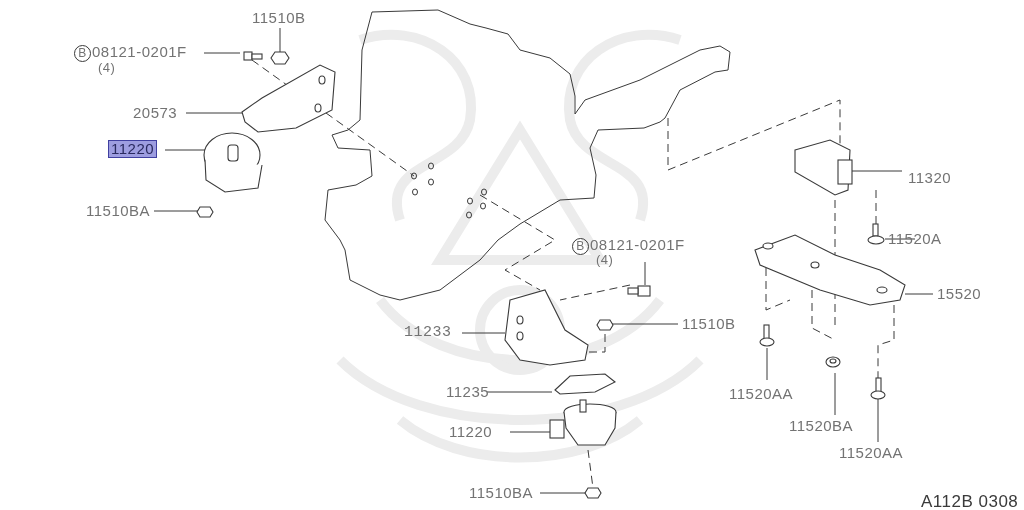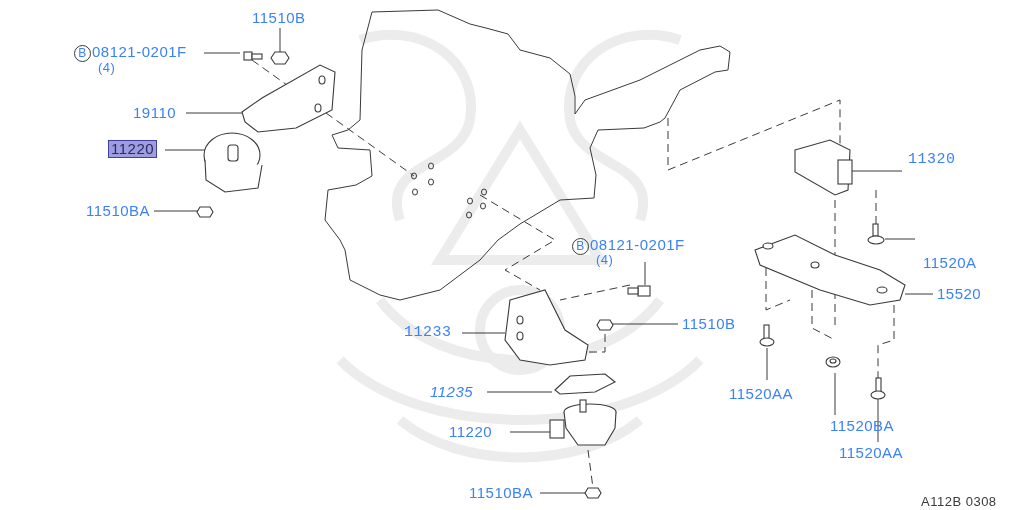--- a/index.html
+++ b/index.html
@@ -1,21 +1,21 @@
 <!DOCTYPE html>
 <html><head>
 <meta charset="utf-8">
 <style>
   html, body { margin:0; padding:0; background:#ffffff; }
   body { width:1024px; height:510px; position:relative; overflow:hidden; font-family:"DejaVu Sans Mono","Liberation Mono",monospace; }
   #diagram { position:absolute; left:0; top:0; width:1024px; height:510px; }
-  .lbl { position:absolute; font-family:"Liberation Sans","DejaVu Sans",sans-serif; font-size:15px; color:#3b82f6; letter-spacing:0.5px; line-height:16px; white-space:nowrap; cursor:pointer; }
+  .lbl { position:absolute; font-family:"Liberation Sans","DejaVu Sans",sans-serif; font-size:15px; color:#737373; letter-spacing:0.5px; line-height:16px; white-space:nowrap; cursor:pointer; }
   .lbl.sub { font-size:13px; cursor:default; }
   .lbl.hl { background:#9d9de0; border:1px solid #4040a0; padding:0 2px; color:#2a2a60; }
-  .lbl.code { font-size:13px; color:#3a3a3a; cursor:default; }
+  .lbl.code { font-size:17px; color:#3a3a3a; cursor:default; }
   .circ { display:inline-block; width:15px; height:15px; border:1px solid #3a3a3a; border-radius:50%; text-align:center; font-size:12px; line-height:15px; margin-right:1px; }
   svg .ln { stroke:#3a3a3a; stroke-width:1; fill:none; }
   svg .dash { stroke:#3a3a3a; stroke-width:1; fill:none; stroke-dasharray:8 5; }
   svg .part { stroke:#3a3a3a; stroke-width:1.1; fill:#ffffff; }
   svg .wm { stroke:#ececec; stroke-width:10; fill:none; }
 </style>
 </head>
 <body>
 
 <svg id="diagram" viewBox="0 0 1024 510" xmlns="http://www.w3.org/2000/svg">
@@ -145,33 +145,33 @@
       <rect class="part" x="876" y="378" width="5" height="15"></rect>
       <ellipse class="part" cx="878" cy="395" rx="7" ry="4"></ellipse>
     </g>
 </svg>
 
 <div class="lbl" style="left:252px;top:10px;">11510B</div>
 
 <div class="lbl" style="left:74px;top:44px;"><span class="circ">B</span><span>08121-0201F</span></div>
 <div class="lbl sub" style="left:98px;top:60px;">(4)</div>
 
-<div class="lbl" style="left:133px;top:105px;">19110</div>
+<div class="lbl" style="left:133px;top:105px;">20573</div>
 <div class="lbl hl" style="left:108px;top:140px;">11220</div>
 <div class="lbl" style="left:86px;top:203px;">11510BA</div>
 
 <div class="lbl" style="left:572px;top:237px;"><span class="circ">B</span><span>08121-0201F</span></div>
 <div class="lbl sub" style="left:596px;top:252px;">(4)</div>
 
 <div class="lbl" style="left:404px;top:325px;font-family:Liberation Mono, monospace;">11233</div>
 <div class="lbl" style="left:682px;top:316px;">11510B</div>
-<div class="lbl" style="left:430px;top:384px;font-style:italic;">11235</div>
+<div class="lbl" style="left:446px;top:384px;">11235</div>
 <div class="lbl" style="left:449px;top:424px;">11220</div>
 <div class="lbl" style="left:469px;top:485px;">11510BA</div>
 
-<div class="lbl" style="left:908px;top:152px;font-family:Liberation Mono, monospace;">11320</div>
-<div class="lbl" style="left:923px;top:231px;margin-top:24px;">11520A</div>
+<div class="lbl" style="left:908px;top:170px;">11320</div>
+<div class="lbl" style="left:888px;top:231px;">11520A</div>
 <div class="lbl" style="left:937px;top:286px;">15520</div>
 <div class="lbl" style="left:729px;top:386px;">11520AA</div>
-<div class="lbl" style="left:830px;top:418px;">11520BA</div>
+<div class="lbl" style="left:789px;top:418px;">11520BA</div>
 <div class="lbl" style="left:839px;top:445px;">11520AA</div>
 
 <div class="lbl code" style="left:921px;top:494px;">A112B 0308</div>
 
 </body></html>

